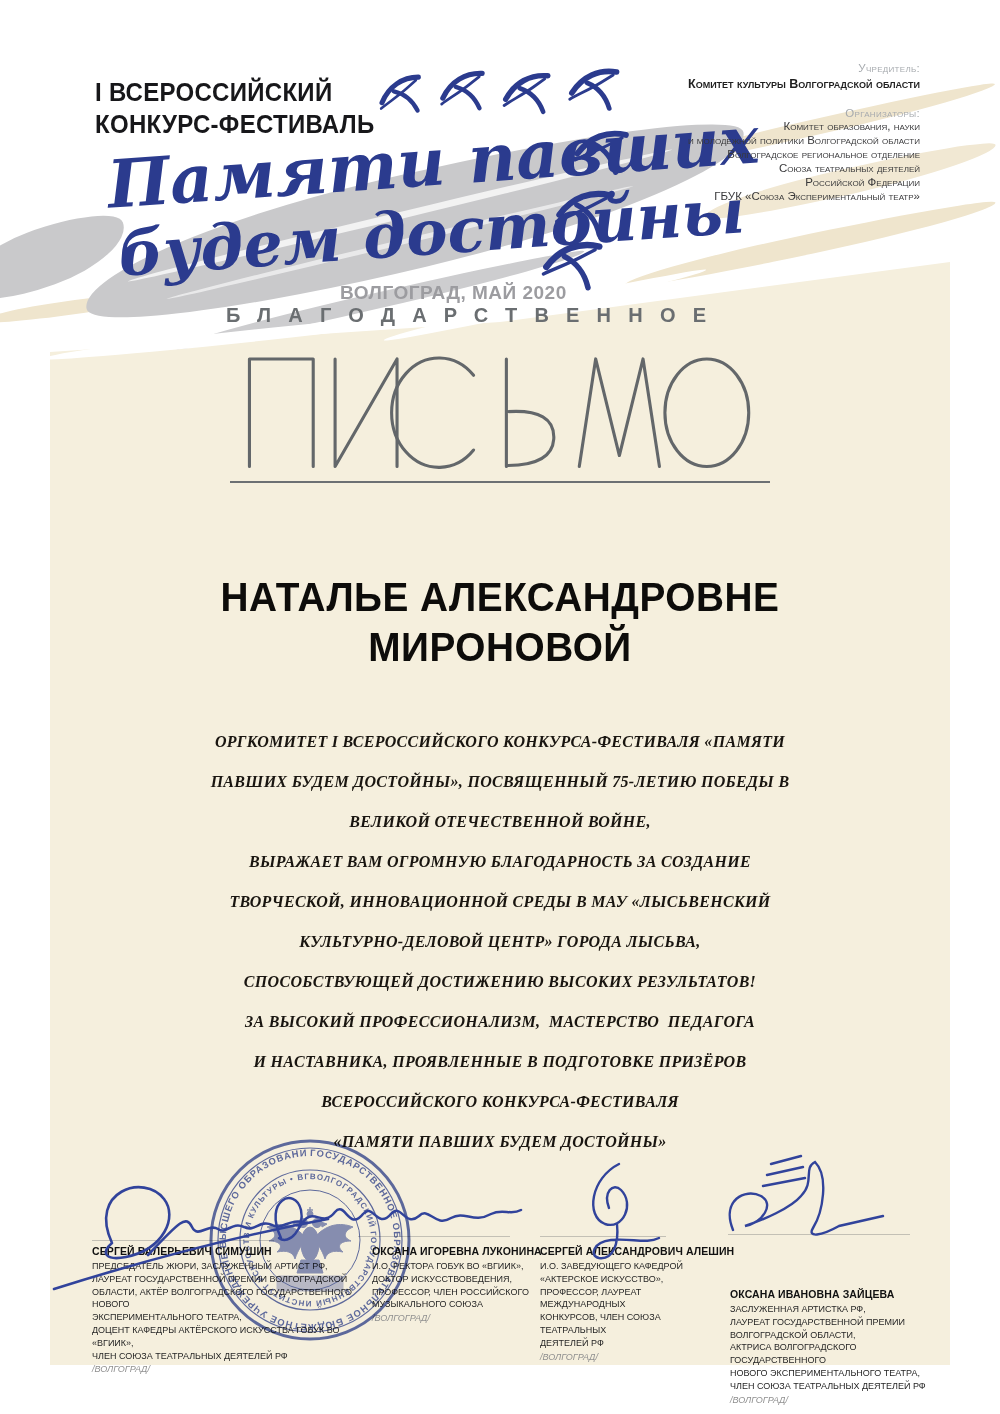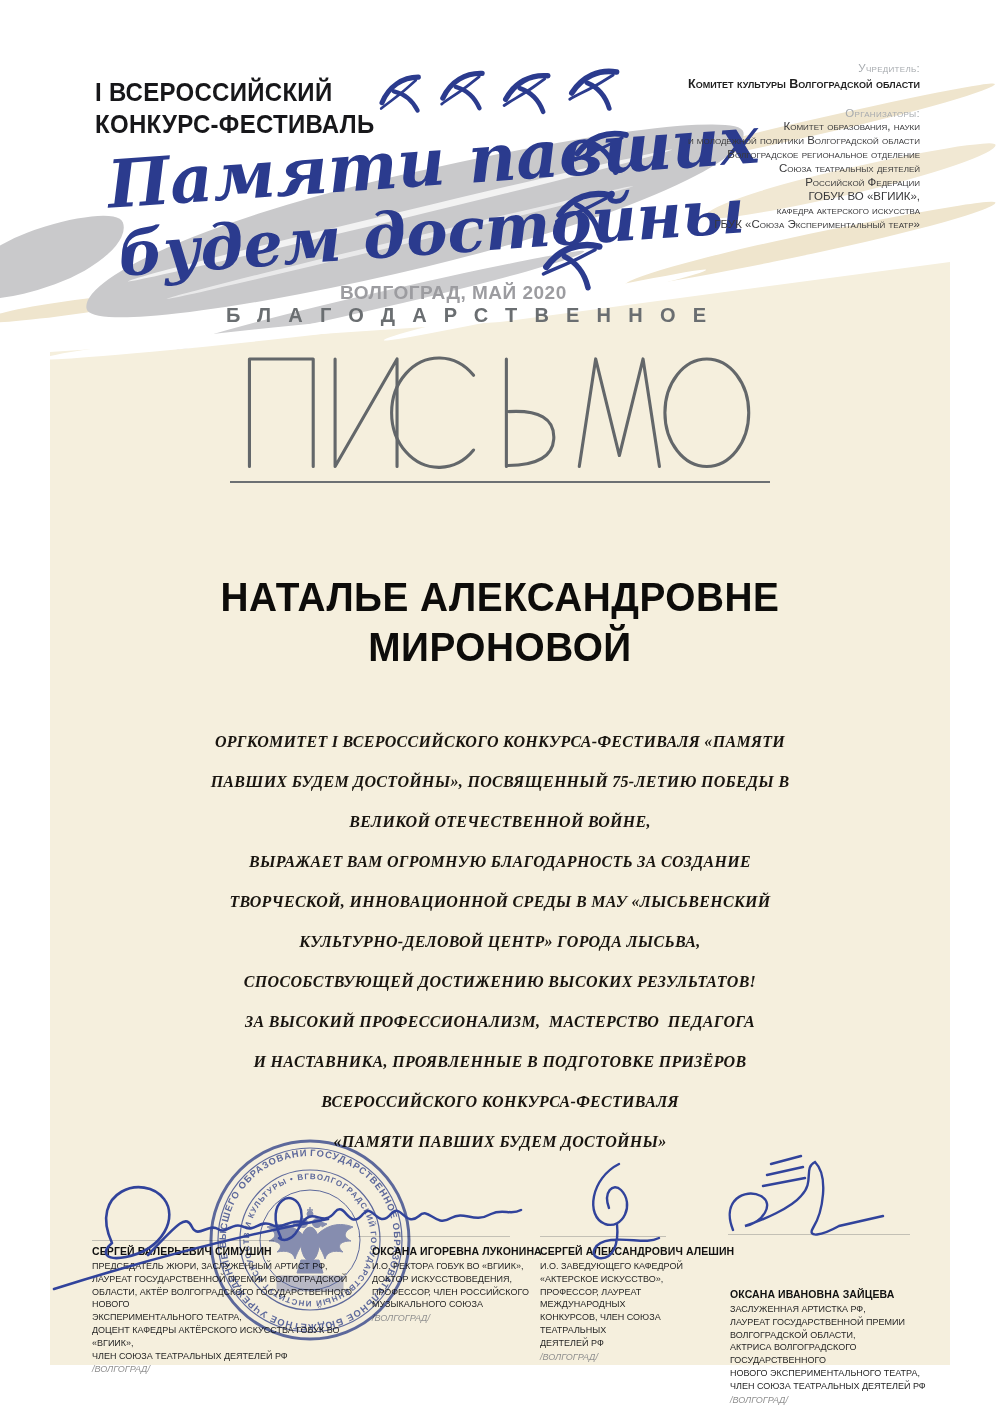--- a/index.html
+++ b/index.html
@@ -91,22 +91,20 @@
 
   <div id="orgblock" class="abs">
     <div class="orglabel">Учредитель:</div>
     <div id="founder">Комитет культуры Волгоградской области</div>
     <div class="orglabel" id="orglabel2">Организаторы:</div>
     <div class="orgitem">Комитет образования, науки
 и молодежной политики Волгоградской области</div>
     <div class="orgitem">Волгоградское региональное отделение
 Союза театральных деятелей
 Российской Федерации</div>
-    <div class="orgitem">ГОБУК ВО «ВГИИК»,
-кафедра актерского искусства</div>
     <div class="orgitem">ГБУК «Союза Экспериментальный театр»</div>
   </div>
 
   <div id="kicker" class="abs">БЛАГОДАРСТВЕННОЕ</div>
   <svg id="pismo-svg" class="abs" role="img" width="540" height="123" viewBox="0 0 570 135" aria-label="ПИСЬМО">
     <g fill="none" stroke="#63676a" stroke-width="3.4" stroke-linecap="round" stroke-linejoin="round">
       <path d="M10,130 L10,12 L80,12 L80,130"></path>
       <path d="M104,12 L104,130 L172,12 L172,130"></path>
       <path d="M256,30 A52,60 0 1 0 256,112"></path>
       <path d="M292,12 L292,130 M292,70 Q346,66 344,100 Q342,129 292,129"></path>

